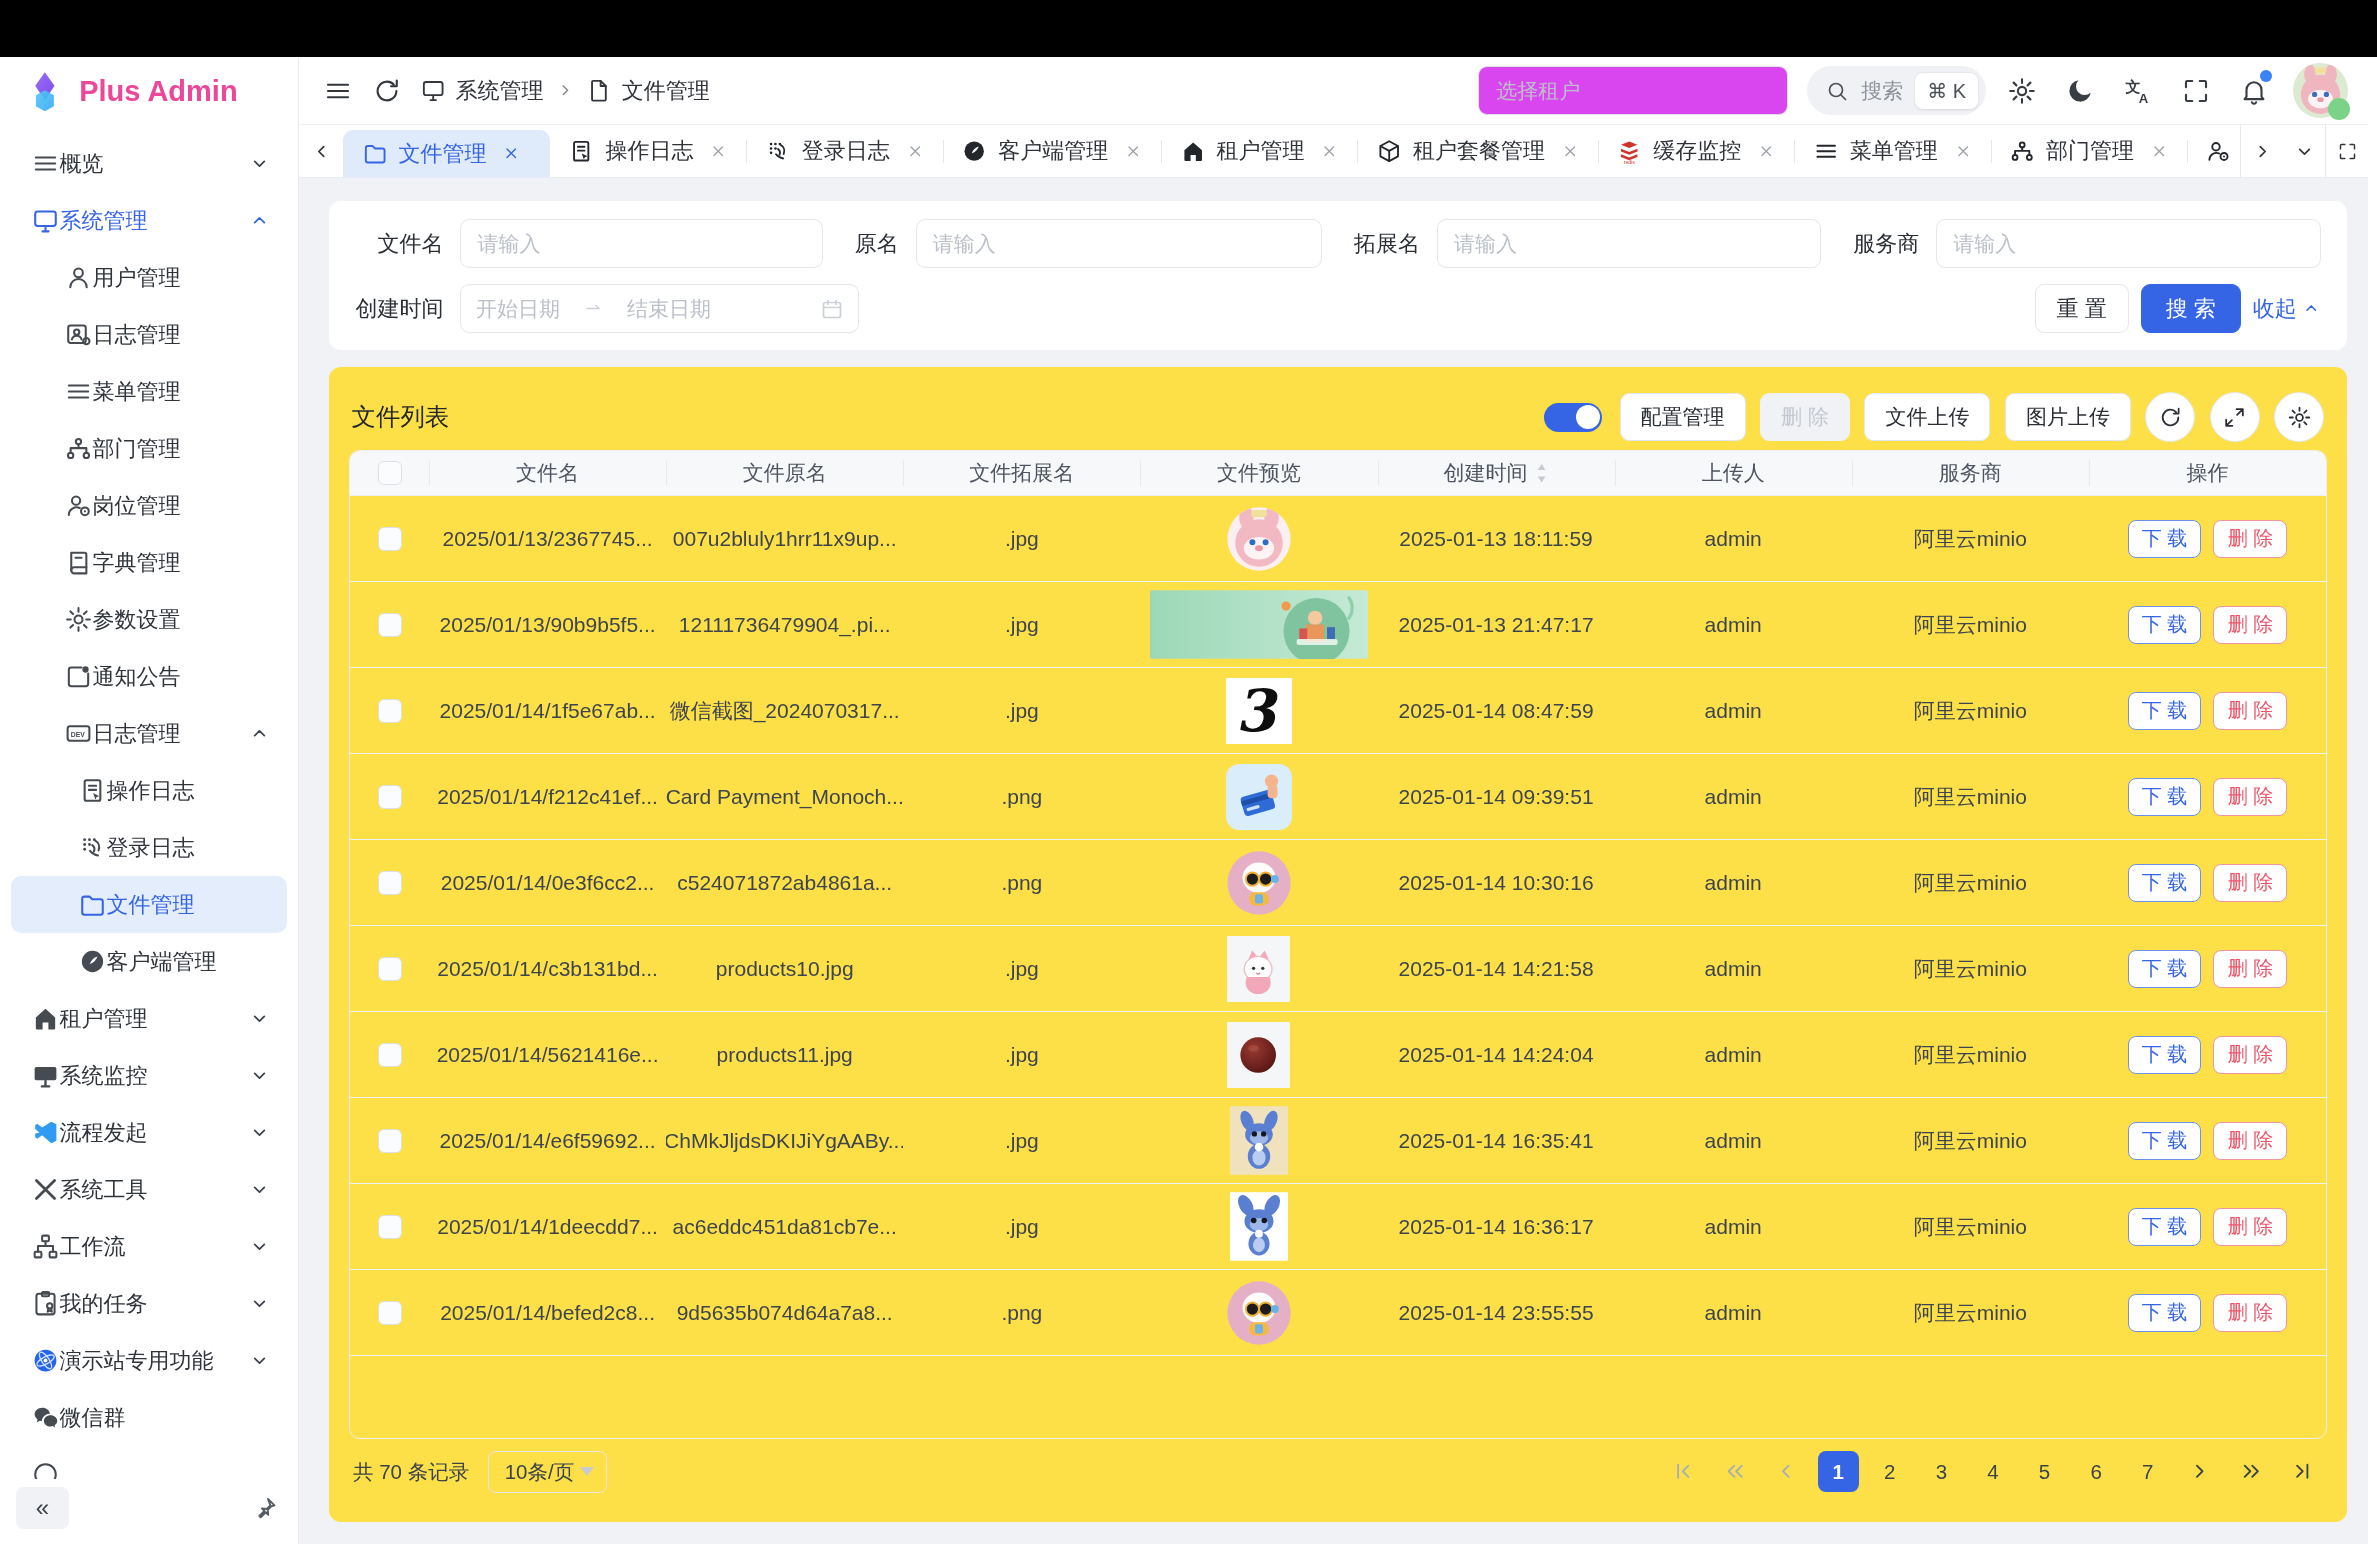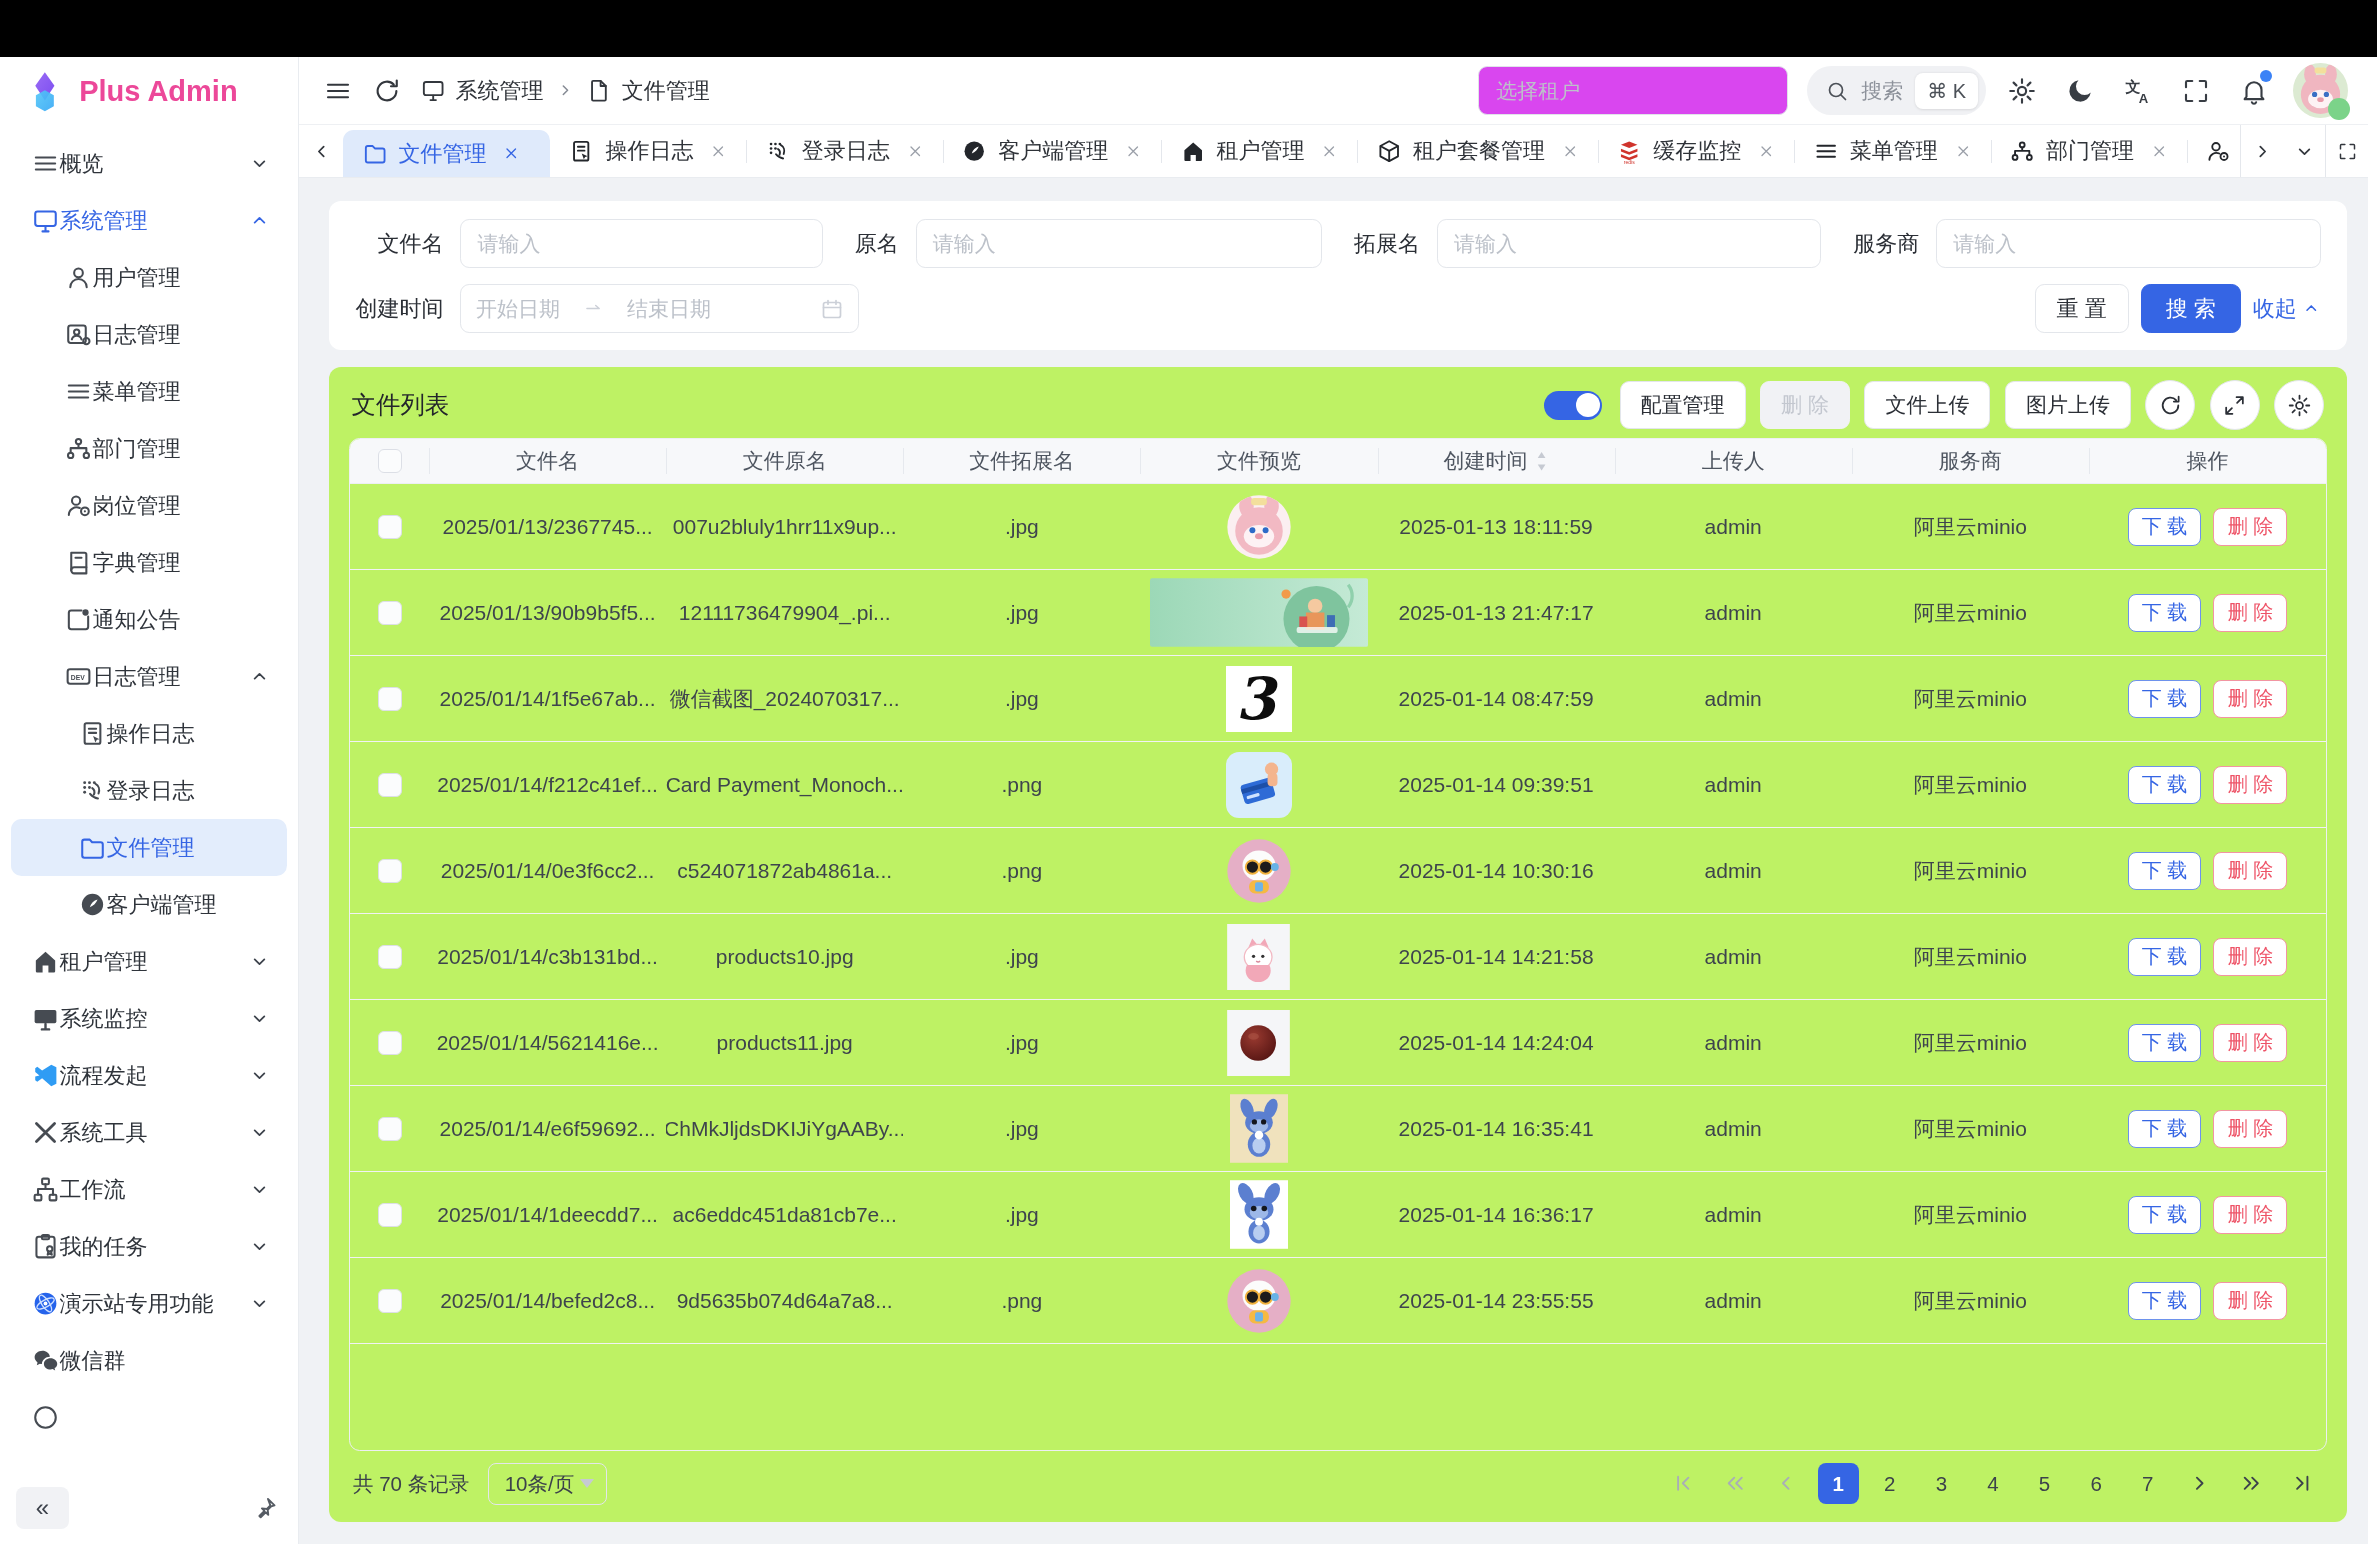--- a/index.html
+++ b/index.html
@@ -80,21 +80,21 @@
 .sc-row2{display:flex;align-items:center;margin-top:16px}
 .date-box{width:399px;height:49px;border:1.3px solid var(--border);border-radius:9.2px;display:flex;align-items:center;padding:0 14.5px;gap:23px;font-size:21px;color:var(--muted)}
 .date-box .arr{width:21px;height:21px;color:#ccd0d8}
 .date-box .cal{margin-left:auto;width:24px;height:24px;color:#ccd0d8}
 .sc-actions{margin-left:auto;display:flex;align-items:center;gap:12px}
 .btn{height:49px;border-radius:9.2px;font-size:22px;display:inline-flex;align-items:center;justify-content:center;padding:0 21px;border:1.3px solid var(--border);background:#fff;color:#2b2f36}
 .btn.primary{background:var(--blue);border-color:var(--blue);color:#fff;padding:0 24px}
 .link-collapse{color:var(--blue);font-size:22px;display:flex;align-items:center;gap:5.3px;cursor:pointer}
 .link-collapse .icon{width:18.5px;height:18.5px}
 
-.table-card{background:#bef264;border-radius:12px;margin:17px 0 22.5px;flex:1;display:flex;flex-direction:column;padding:5px 20px;min-height:0}
+.table-card{background:#fde047;border-radius:12px;margin:17px 0 22.5px;flex:1;display:flex;flex-direction:column;padding:17px 20px;min-height:0}
 .card-head{height:66px;flex:none;display:flex;align-items:center;justify-content:space-between;padding:0 2.6px}
 .card-title{font-size:24.4px;font-weight:500;color:#23262b}
 .toolbar{display:flex;align-items:center;gap:14.5px}
 .switch{width:58px;height:29px;border-radius:14.5px;background:var(--blue);position:relative;flex:none;margin-right:2.6px;cursor:pointer}
 .switch .knob{position:absolute;right:2.6px;top:2.6px;width:24px;height:24px;border-radius:50%;background:#fff}
 .tbtn{height:48px;padding:0 20px;border-radius:9.2px;border:1.3px solid var(--border);background:#fff;font-size:21px;color:#2b2f36;display:flex;align-items:center}
 .tbtn.disabled{background:#f1f2f5;color:#c3c7cf;border-color:#f1f2f5;cursor:default}
 .cbtn{width:50px;height:50px;border-radius:50%;border:1.3px solid var(--border);background:#fff;display:flex;align-items:center;justify-content:center;color:#2b2f36}
 .cbtn .icon{width:25px;height:25px}
 .table-wrap{flex:1;border:1.3px solid #edeff3;border-radius:10.6px;overflow:hidden;display:flex;flex-direction:column;min-height:0}
@@ -232,20 +232,30 @@
 
   </div>
         <div class="mi lvl2">
     <span class="icon mi-ic">
             <svg viewBox="0 0 24 24" fill="none" stroke="currentColor" stroke-width="1.7" stroke-linecap="round" stroke-linejoin="round">
               <path d="M6 4h11a1.5 1.5 0 0 1 1.5 1.5V21H8.5A2.5 2.5 0 0 1 6 18.5z"></path>
               <path d="M6 18.5A2.5 2.5 0 0 1 8.5 16h10M9.5 8h5"></path>
             </svg>
           </span>
     <span>字典管理</span>
+
+  </div>
+        <div class="mi lvl2">
+    <span class="icon mi-ic">
+            <svg viewBox="0 0 24 24" fill="none" stroke="currentColor" stroke-width="1.7" stroke-linecap="round" stroke-linejoin="round">
+              <circle cx="12" cy="12" r="3.3"></circle>
+              <path d="M12 2.6v3M12 18.4v3M2.6 12h3M18.4 12h3M5.3 5.3l2.2 2.2M16.5 16.5l2.2 2.2M18.7 5.3l-2.2 2.2M7.5 16.5l-2.2 2.2"></path>
+            </svg>
+          </span>
+    <span>参数设置</span>
 
   </div>
         <div class="mi lvl2">
     <span class="icon mi-ic">
             <svg viewBox="0 0 24 24" fill="none" stroke="currentColor" stroke-width="1.7" stroke-linecap="round" stroke-linejoin="round">
               <path d="M14.5 4.5H6a2 2 0 0 0-2 2V18a2 2 0 0 0 2 2h12a2 2 0 0 0 2-2V9.5"></path>
               <circle cx="17.8" cy="6.2" r="2.6" fill="currentColor" stroke="none"></circle>
             </svg>
           </span>
     <span>通知公告</span>

